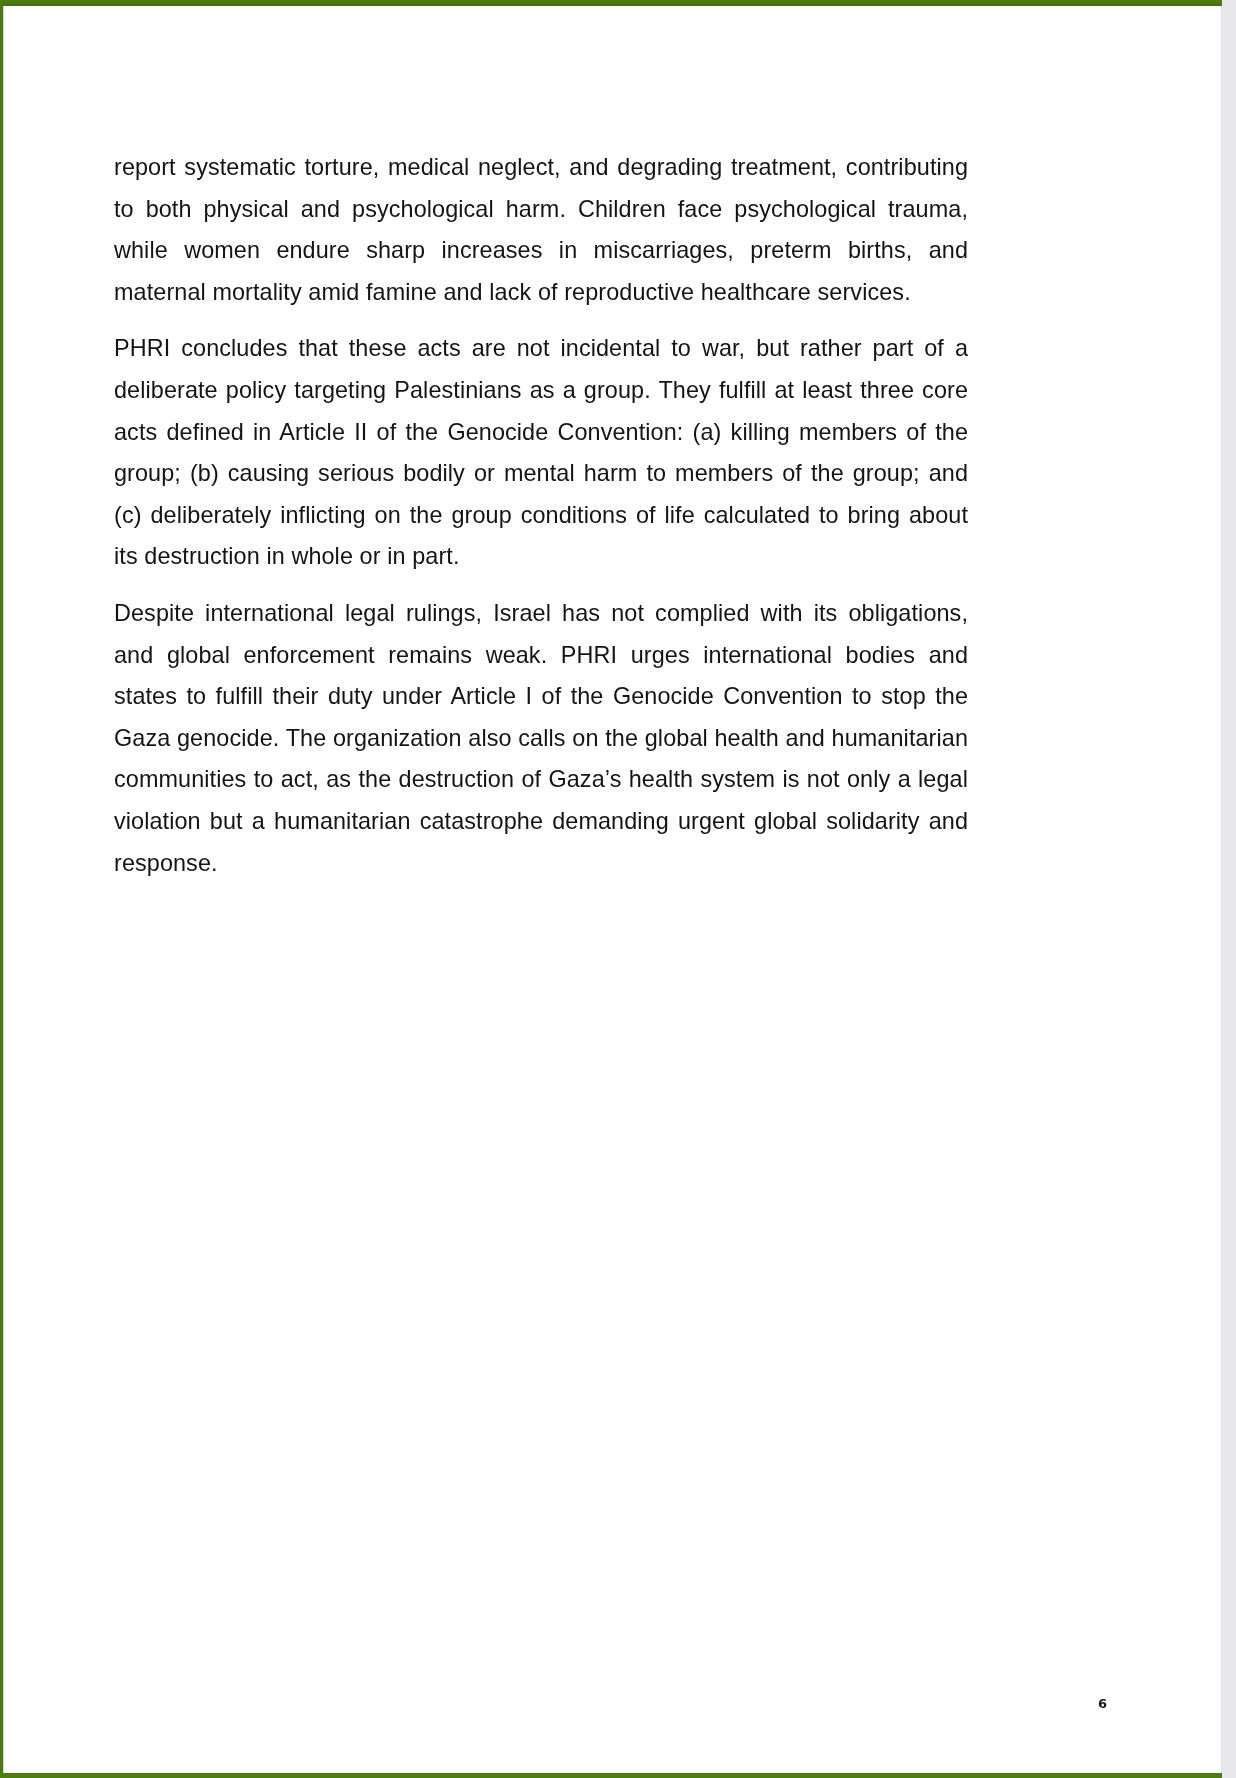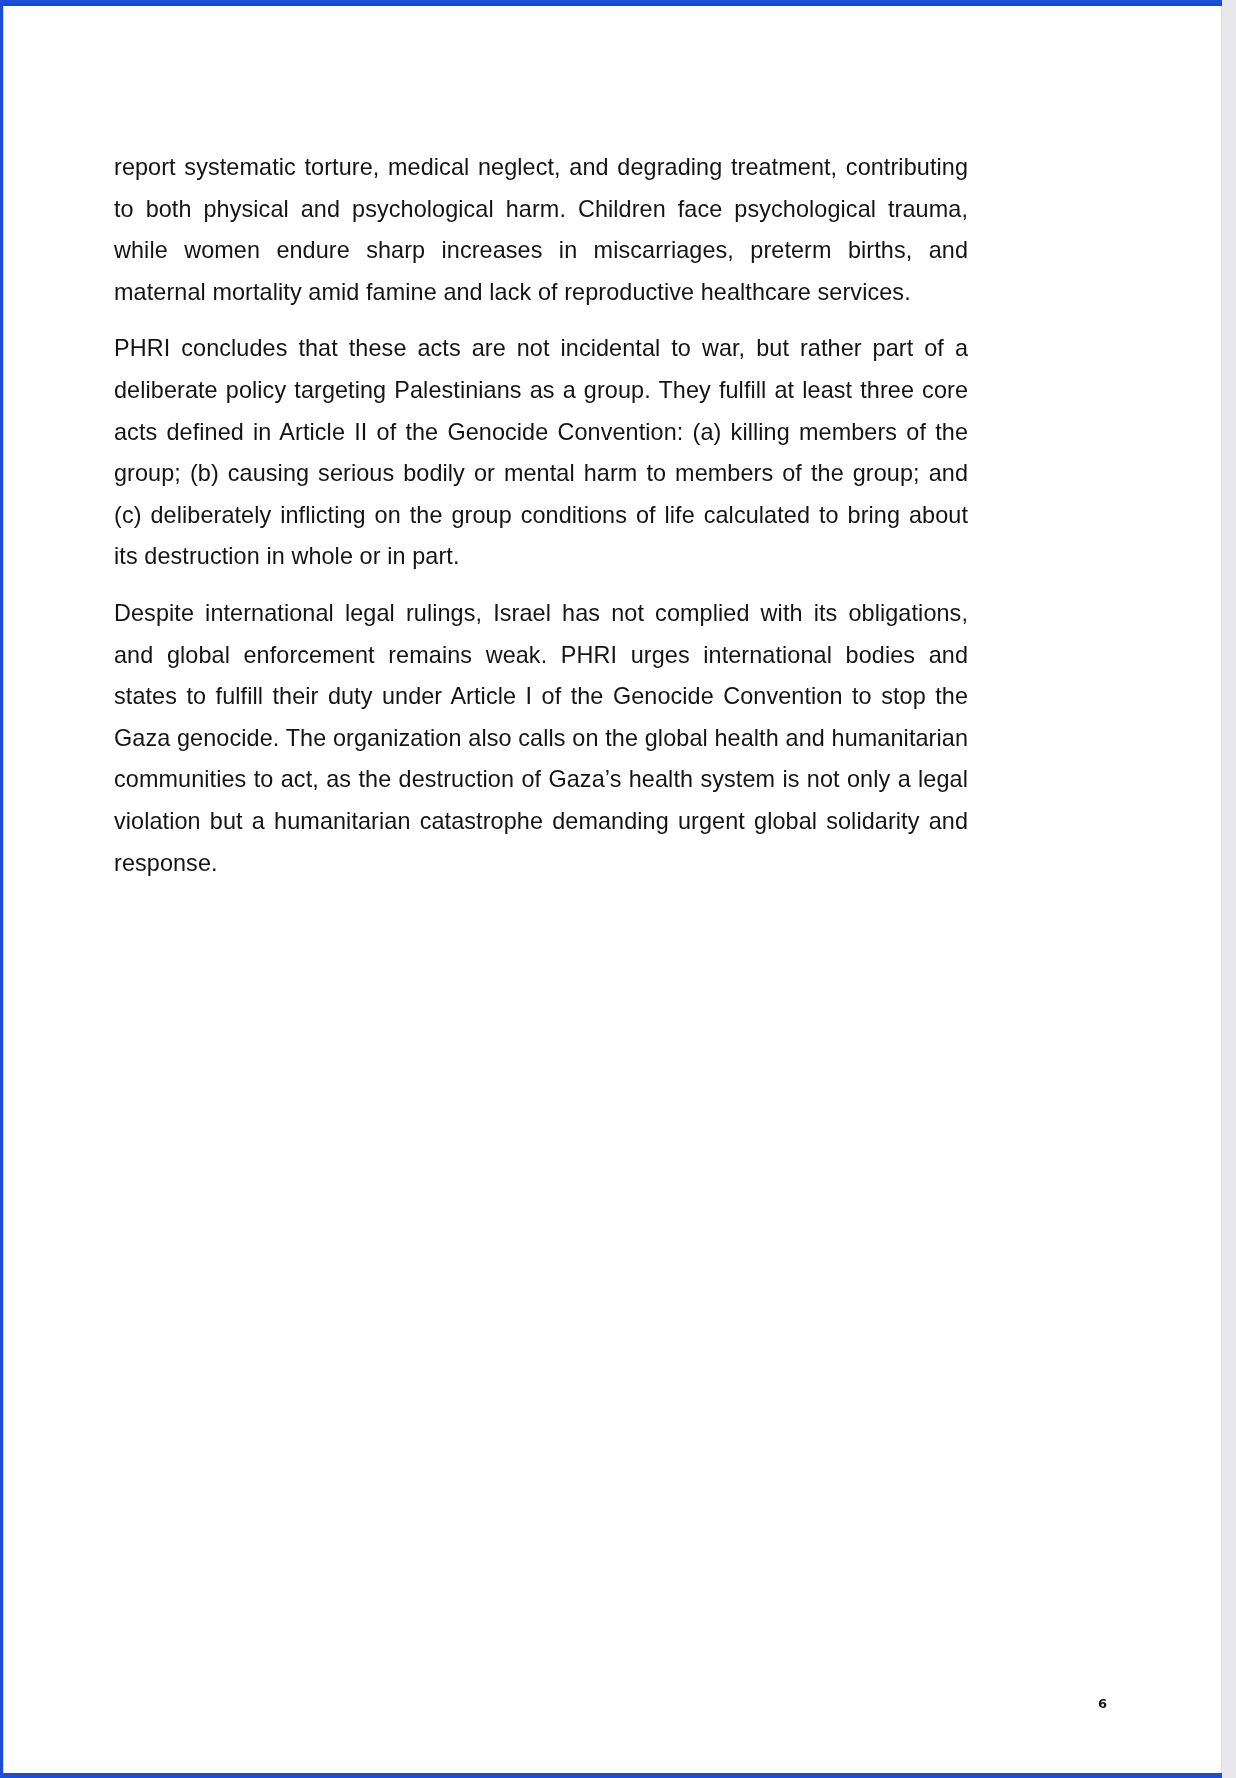--- a/index.html
+++ b/index.html
@@ -7,21 +7,21 @@
     padding: 0;
     width: 1236px;
     height: 1778px;
     background: #e6e6ea;
     overflow: hidden;
   }
   .viewer {
     position: relative;
     width: 1236px;
     height: 1778px;
-    background: #1d4ed8;
+    background: #4d7c0f;
   }
   .page {
     position: absolute;
     left: 3px;
     top: 6px;
     width: 1217px;
     height: 1767px;
     background: #ffffff;
     border-left: 1px solid #d8d8dc;
     border-right: 1px solid #dcdce0;

